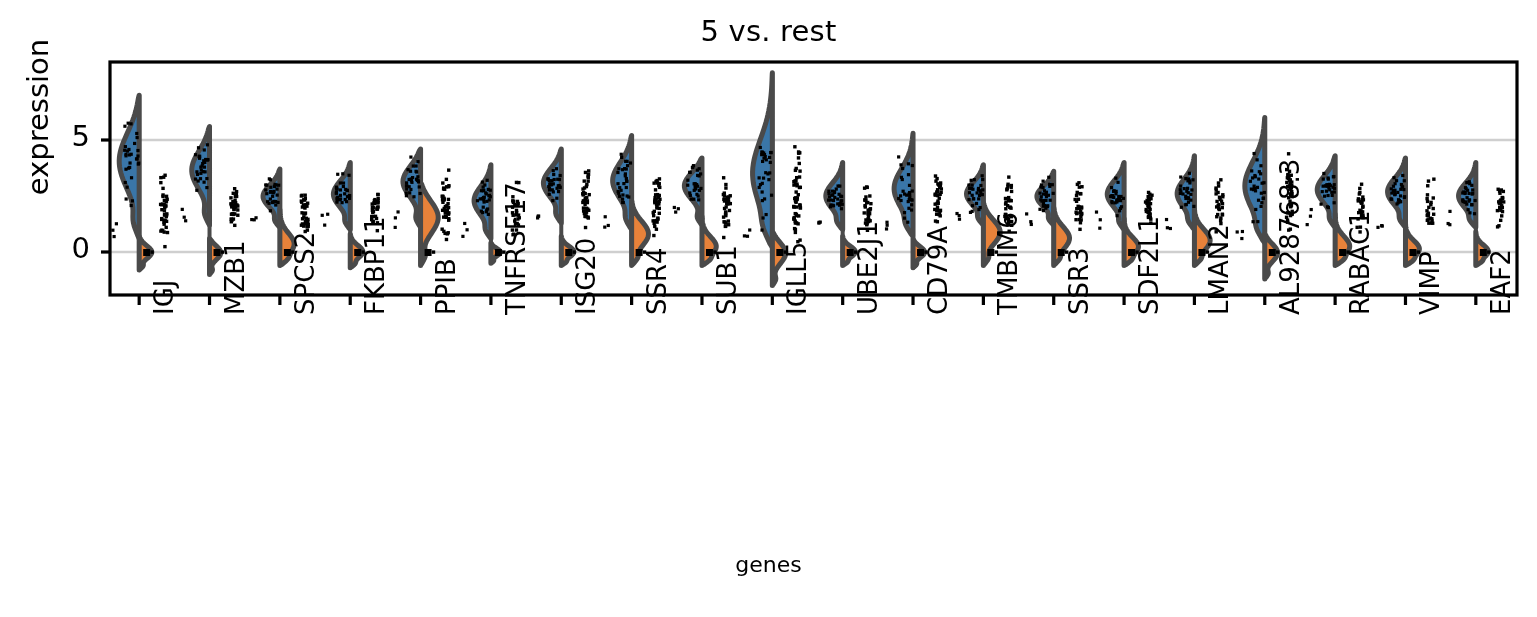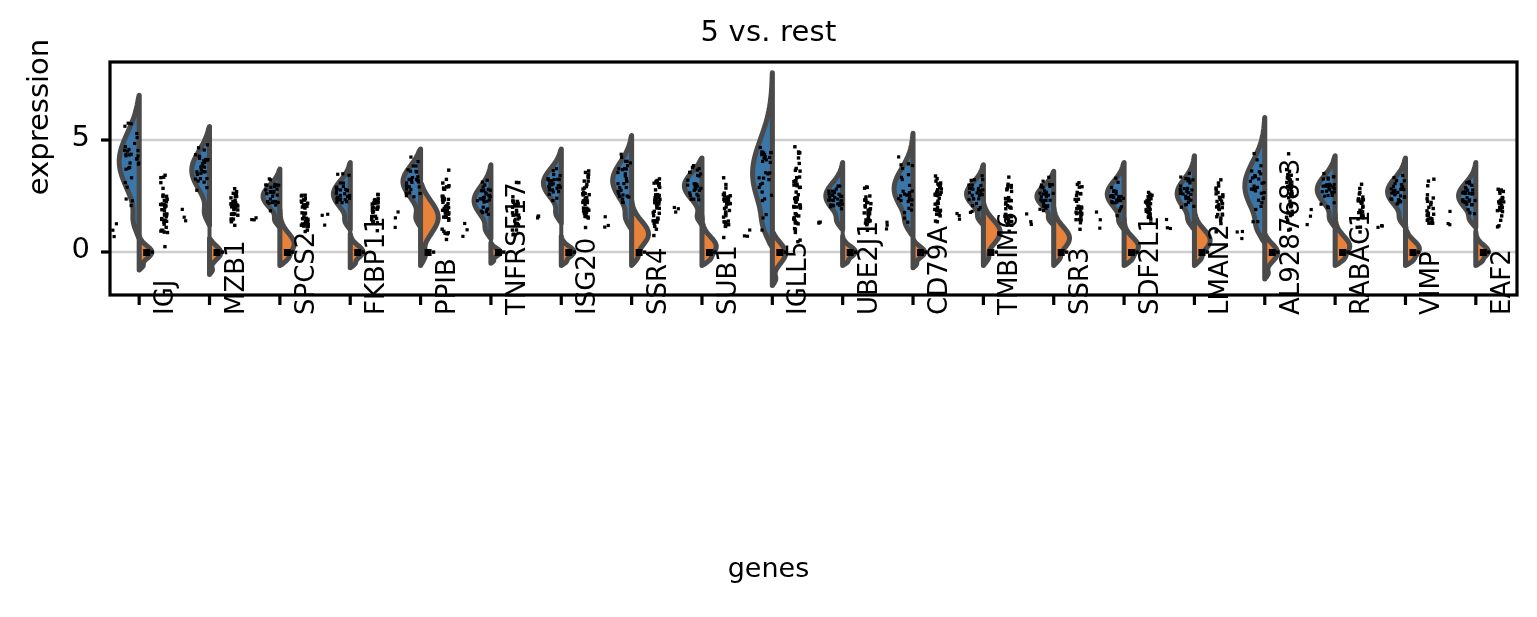--- a/index.html
+++ b/index.html
@@ -12,21 +12,21 @@
   .chart-title{
     position:absolute;left:0;top:14px;width:1537px;text-align:center;
     font-size:29px;color:#000;letter-spacing:.2px;
   }
   .ylabel{
     position:absolute;left:-92px;top:100px;width:260px;text-align:center;
     font-size:29px;color:#000;transform:rotate(-90deg);transform-origin:center center;
   }
   .xlabel{
     position:absolute;left:0;top:552px;width:1537px;text-align:center;
-    font-size:27px;color:#000;
+    font-size:22px;color:#000;
   }
   .ytick-label{
     position:absolute;text-align:right;width:40px;font-size:29px;color:#000;
   }
   .xtick-label{
     position:absolute;font-size:26px;color:#000;white-space:nowrap;
     transform-origin:left top;transform:rotate(-90deg);
   }
   svg{display:block;position:absolute;left:0;top:0;}
 </style>

